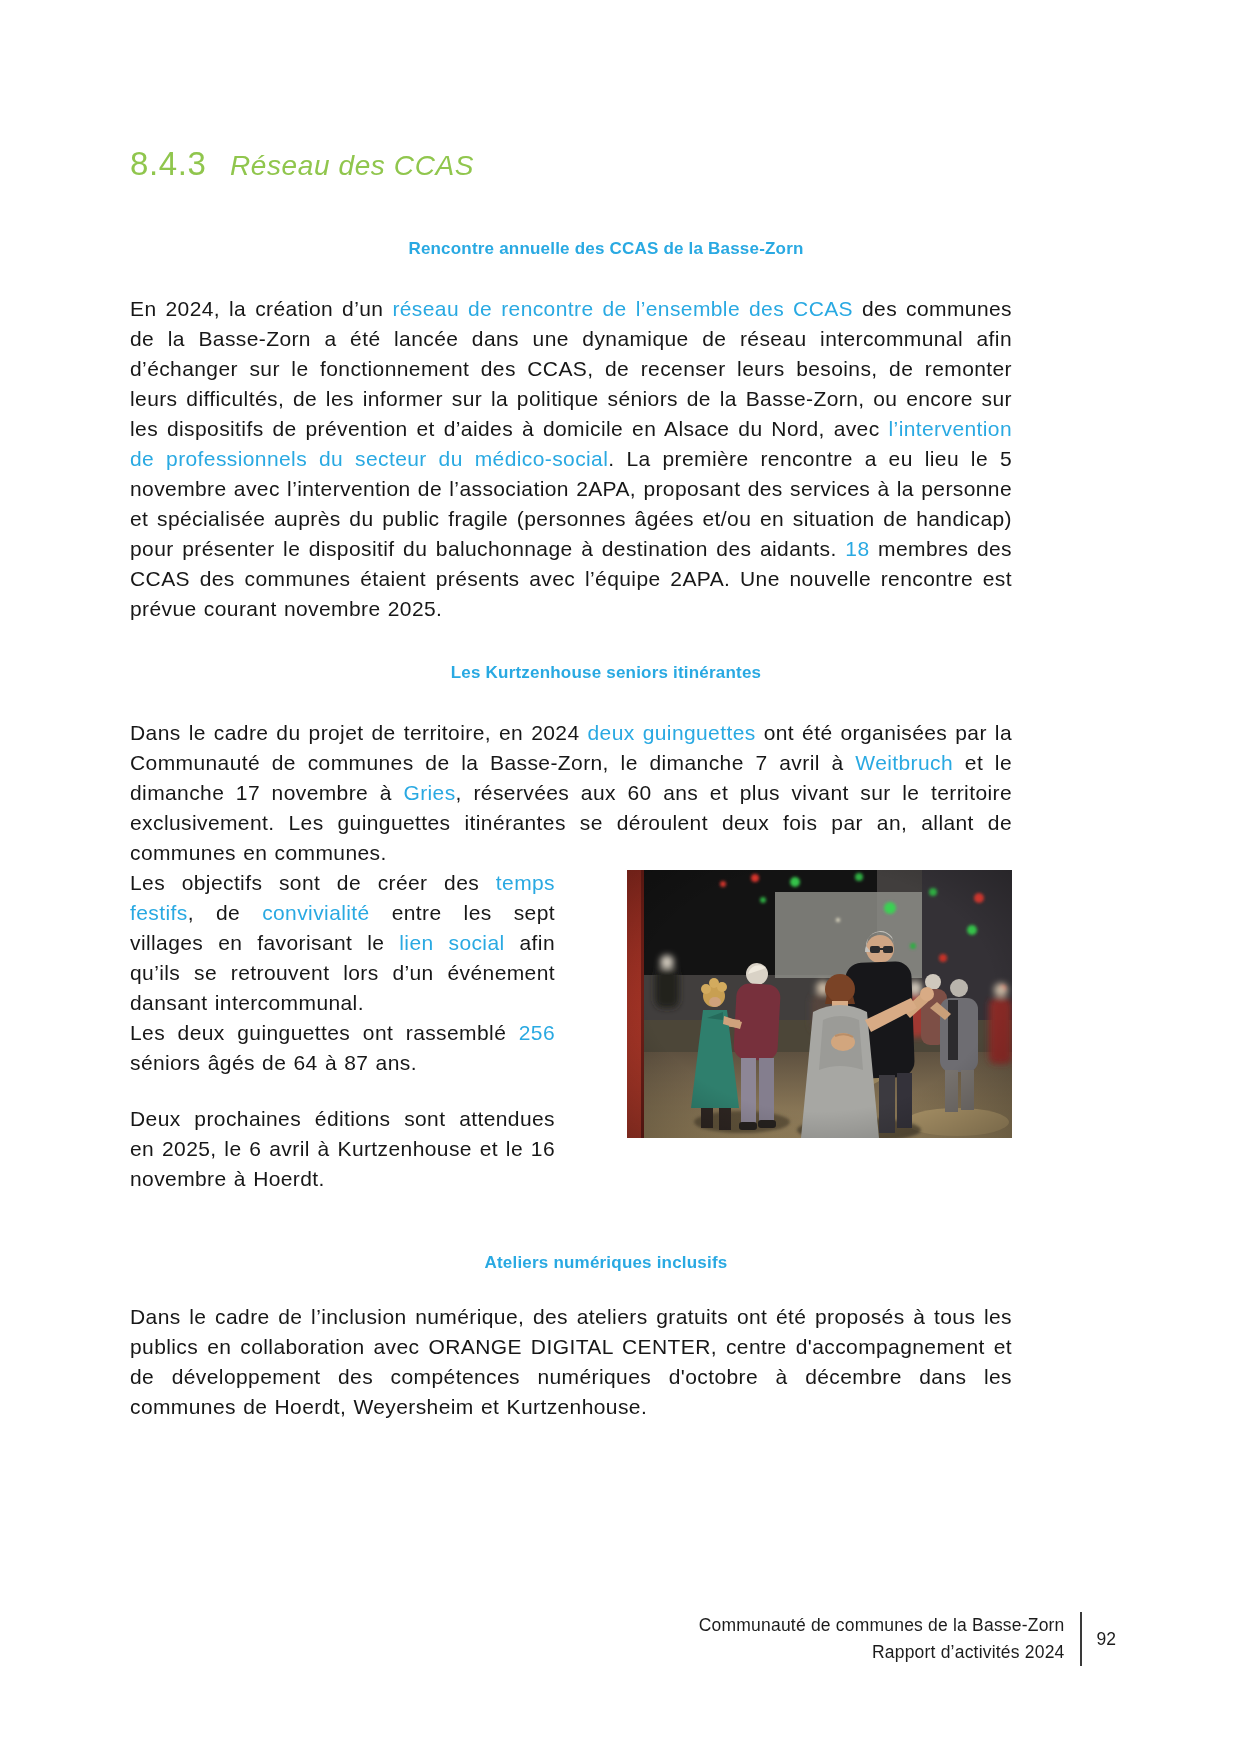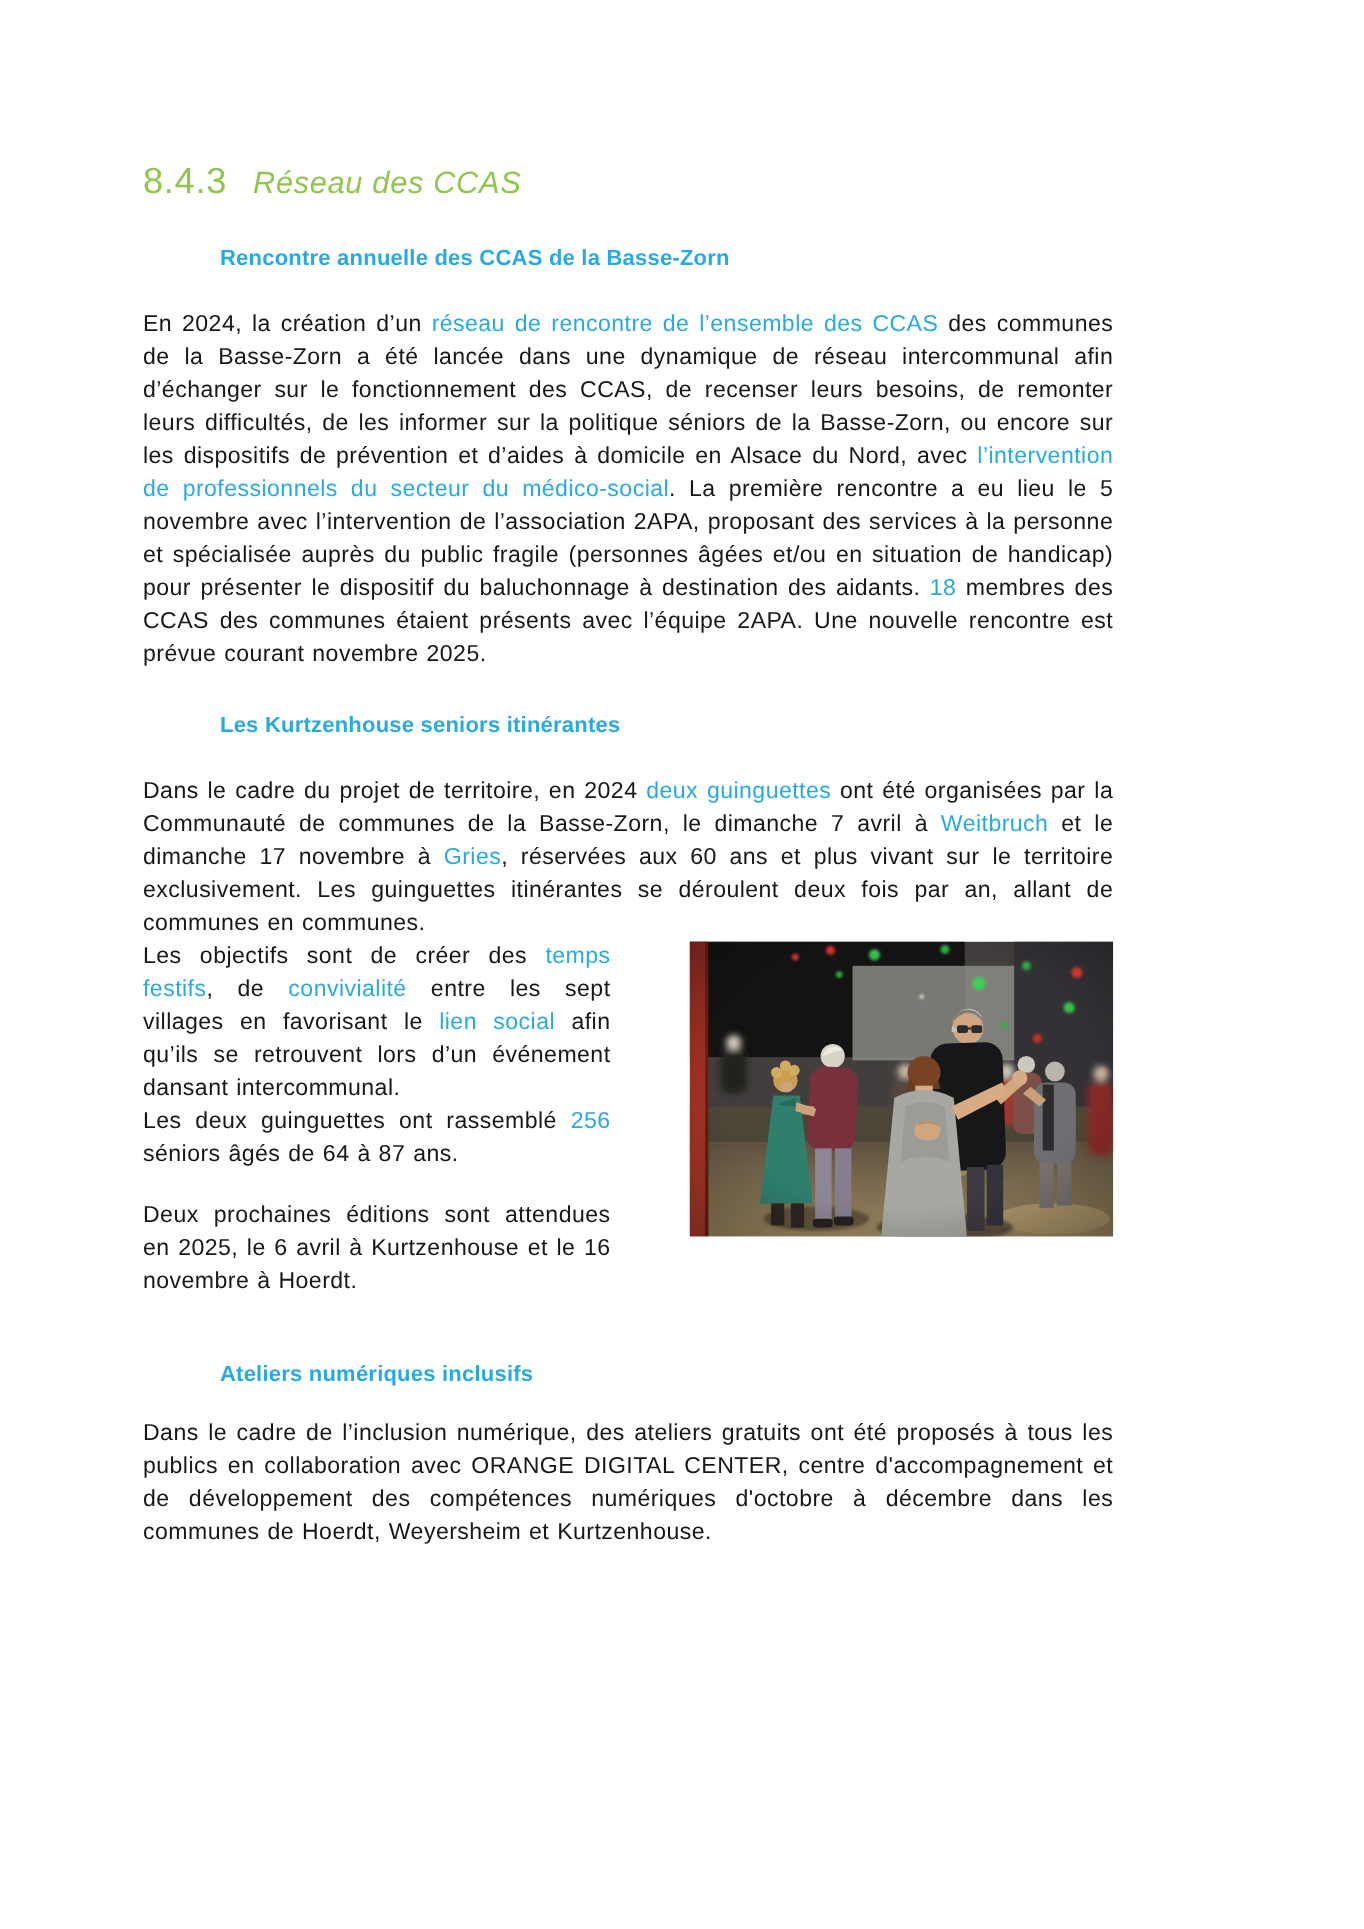--- a/index.html
+++ b/index.html
@@ -18,26 +18,27 @@
     margin:0;
     color:var(--green,#90c64d);
     font-weight:400;
     letter-spacing:.6px;
     line-height:36px;
   }
   .sec-heading .sec-num{flex:none;width:100px;font-size:33px;}
   .sec-heading .sec-title{font-size:28px;font-style:italic;}
 
   .blue-subhead{
-    margin:38px 0 0 70px;
+    margin:52px 0 0 70px;
     color:var(--blue,#29a9e2);
-    font-size:20px;
+    font-size:17px;
     font-weight:700;
     letter-spacing:.2px;
     line-height:26px;
+    text-align:center;
   }
 
   .body-par{
     margin:0;
     font-size:21px;
     line-height:30px;
     text-align:justify;
     letter-spacing:.4px;
     word-spacing:1px;
     color:#171717;
@@ -236,13 +237,21 @@
       <p class="body-par" id="wrapB"><span>Les deux guinguettes ont rassemblé </span><span class="hl">256</span><span> séniors âgés de 64 à 87 ans.</span></p>
       <p class="body-par" id="wrapC"><span>Deux prochaines éditions sont attendues en 2025, le 6 avril à Kurtzenhouse et le 16 novembre à Hoerdt.</span></p>
     </div>
 
     <h3 class="blue-subhead" id="subhead-ateliers">Ateliers numériques inclusifs</h3>
 
     <p class="body-par" id="p4"><span>Dans le cadre de l’inclusion numérique, des ateliers gratuits ont été proposés à tous les publics en collaboration avec ORANGE DIGITAL CENTER, centre d'accompagnement et de développement des compétences numériques d'octobre à décembre dans les communes de Hoerdt, Weyersheim et Kurtzenhouse.</span></p>
 
   </div>
 
+  <div class="footer">
+    <div class="footer-lines">
+      <div>Communauté de communes de la Basse-Zorn</div>
+      <div>Rapport d’activités 2024</div>
+    </div>
+    <div class="footer-divider"></div>
+    <div class="footer-page">92</div>
+  </div>
 </div>
 
 </body></html>

